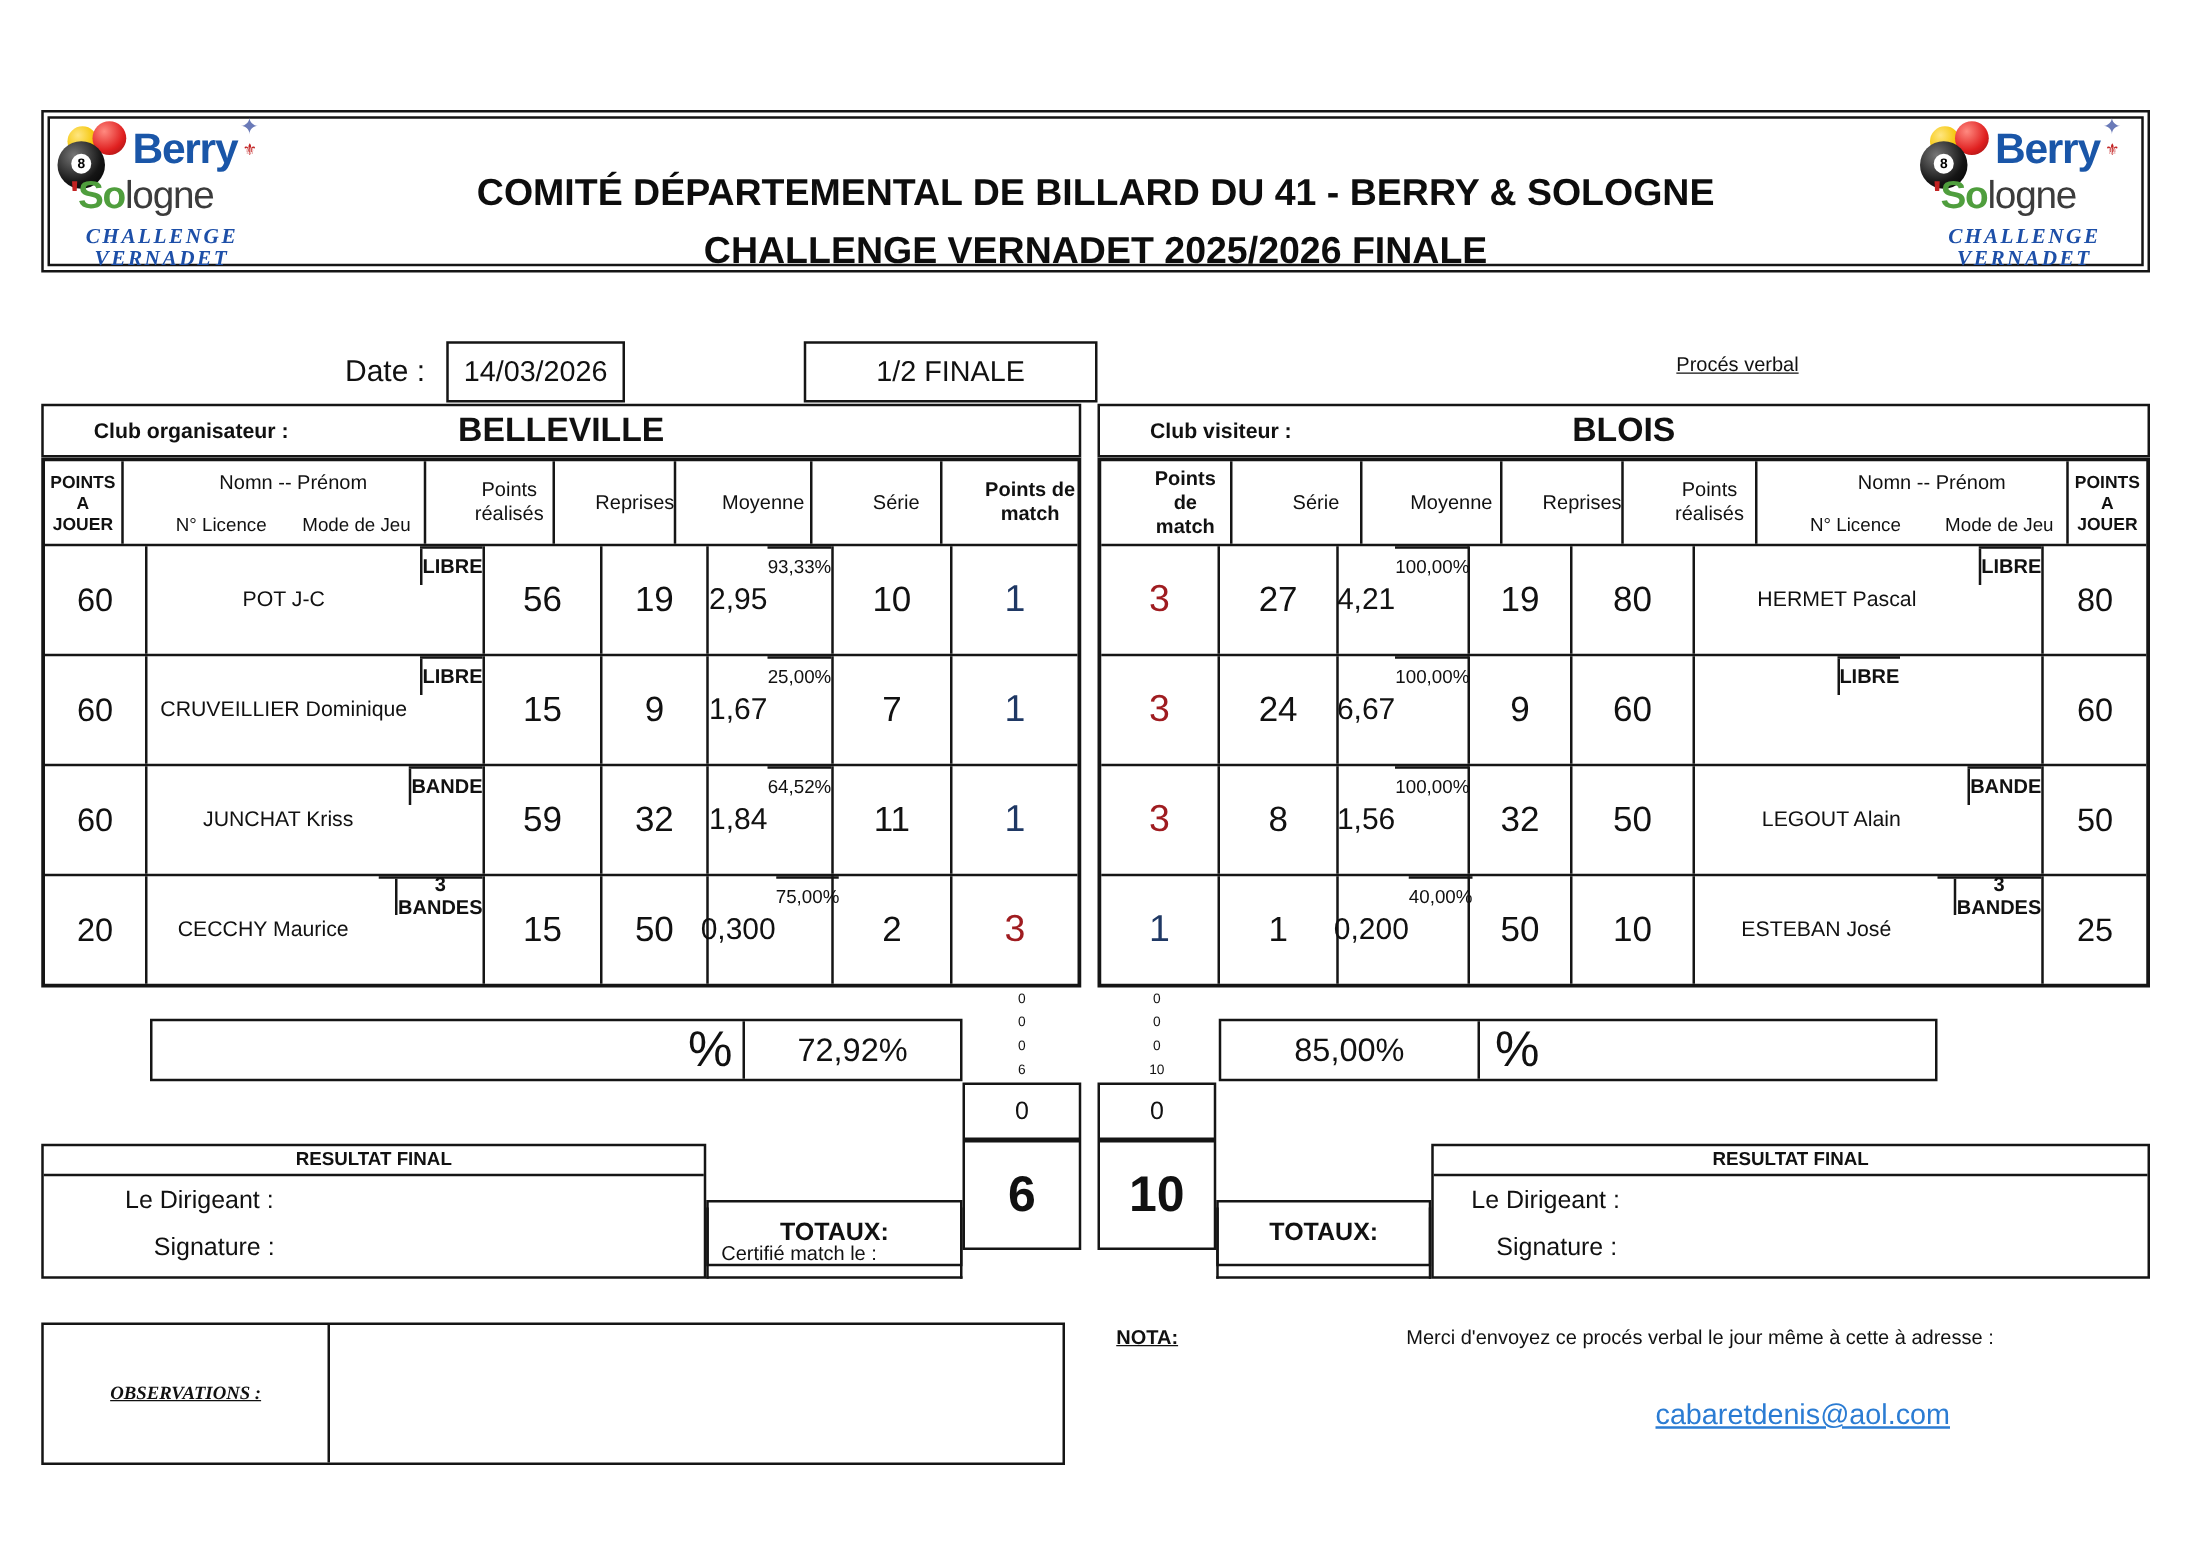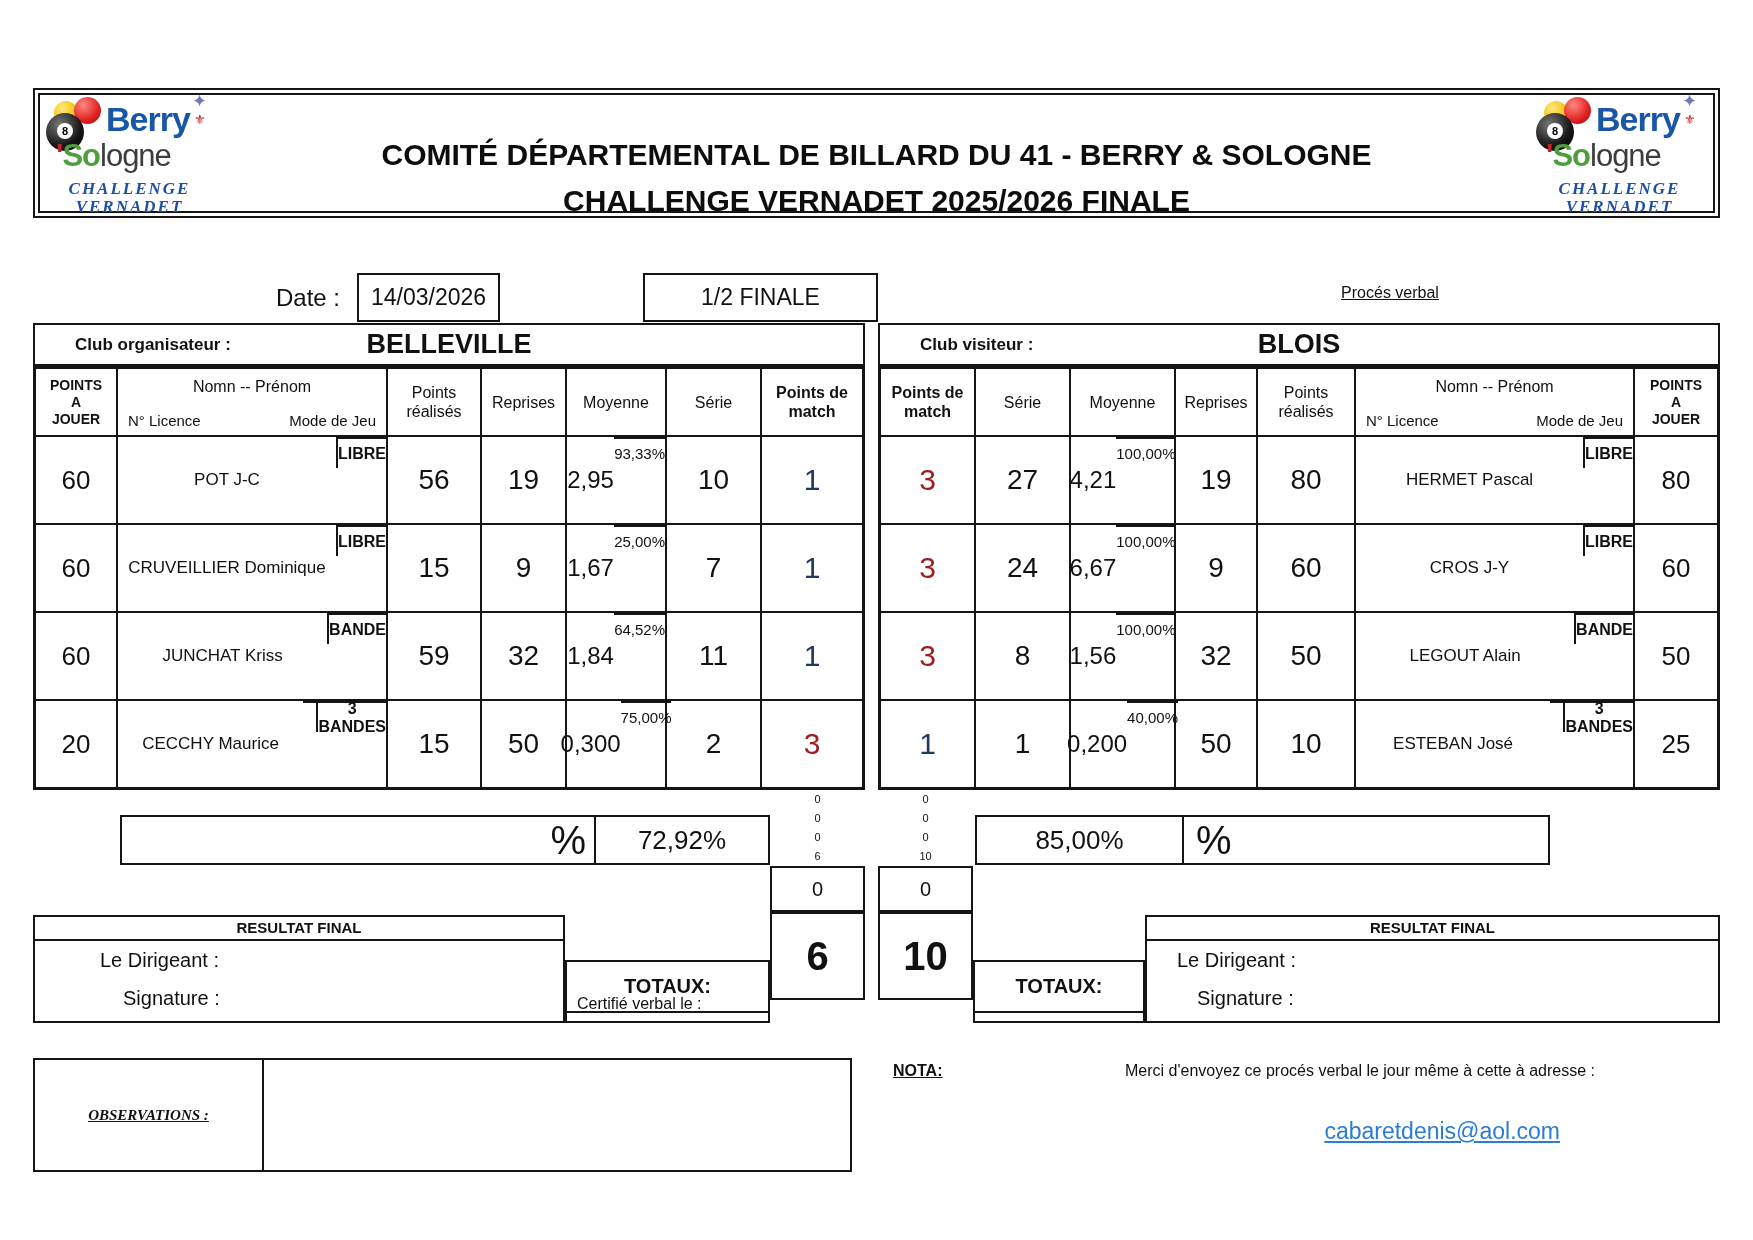--- a/index.html
+++ b/index.html
@@ -42,21 +42,21 @@
   .half { top:366px; height:424px; border:3px solid var(--line); background:#fff; }
   .half.L { left:33px; width:832px; }
   .half.R { left:878px; width:842px; }
   .trow { display:flex; width:100%; }
   .thead { height:66px; }
   .prow { height:88px; border-top:2px solid var(--line); }
   .cell { border-right:2px solid var(--line); display:flex; align-items:center; justify-content:center; text-align:center; }
   .cell.last { border-right:none; }
   .L .c-paj{width:82px} .L .c-name{width:270px} .L .c-pts{width:94px} .L .c-rep{width:85px} .L .c-moy{width:100px} .L .c-ser{width:95px} .L .c-mat{width:100px}
   .R .c-mat{width:95px} .R .c-ser{width:95px} .R .c-moy{width:105px} .R .c-rep{width:82px} .R .c-pts{width:98px} .R .c-name{width:279px} .R .c-paj{width:82px}
-  .hd { font-size:16px; line-height:19px; }
+  .hd { font-size:16px; line-height:19px;margin-left:32px; }
   .hd.b { font-weight:bold; }
   .hd-paj { font-weight:bold; font-size:14px; line-height:17px; }
   .hd-name { flex-direction:column; justify-content:space-between; padding:8px 10px 5px 10px; }
   .hd-name .sub { width:100%; display:flex; justify-content:space-between; font-size:15px; }
   .col { flex-direction:row; align-items:stretch; padding:0; }
   .name-top { flex:1; display:flex; align-items:center; justify-content:center; font-size:17px; }
   .name-bot { height:31px; border-top:2px solid var(--line); display:flex; }
   .lic { flex:1; border-right:2px solid var(--line); }
   .mode { flex:1; display:flex; align-items:center; justify-content:center; font-weight:bold; font-size:16px; }
   .moy-top { flex:1; display:flex; align-items:center; justify-content:center; font-size:24px; }
@@ -282,21 +282,20 @@
     <div class="trow prow">
       <div class="cell c-mat big30" data-color="red">3</div>
       <div class="cell c-ser big28">24</div>
       <div class="cell c-moy col">
           <div class="moy-top">6,67</div>
           <div class="moy-bot">100,00%</div>
         </div>
       <div class="cell c-rep big28">9</div>
       <div class="cell c-pts big28">60</div>
       <div class="cell c-name col">
-        <div class="name-top">CROS J-Y</div>
         <div class="name-bot">
             <div class="lic"></div>
             <div class="mode">LIBRE</div>
           </div>
       </div>
       <div class="cell c-paj big26 last">60</div>
     </div>
 
     <div class="trow prow">
       <div class="cell c-mat big30" data-color="red">3</div>
@@ -370,21 +369,21 @@
   <div class="abs zerobox" style="left:770px;">0</div>
   <div class="abs zerobox" style="left:878px;">0</div>
 
   <div class="abs resbox" style="left:33px; width:532px;">
     <div class="res-hd">RESULTAT FINAL</div>
     <span class="res-line" style="left:65px; top:32px;">Le Dirigeant :</span>
     <span class="res-line" style="left:88px; top:70px;">Signature :</span>
   </div>
   <div class="abs totbox" style="left:565px; width:205px;">TOTAUX:</div>
   <div class="abs certbox" style="left:565px; width:205px;">
-      <span>Certifié verbal le :</span>
+      <span>Certifié match le :</span>
     </div>
   <div class="abs totalbox" style="left:770px;">6</div>
 
   <div class="abs totalbox" style="left:878px;">10</div>
   <div class="abs totbox" style="left:973px; width:172px;">TOTAUX:</div>
   <div class="abs certbox" style="left:973px; width:172px;"></div>
   <div class="abs resbox" style="left:1145px; width:575px;">
     <div class="res-hd">RESULTAT FINAL</div>
     <span class="res-line" style="left:30px; top:32px;">Le Dirigeant :</span>
     <span class="res-line" style="left:50px; top:70px;">Signature :</span>

